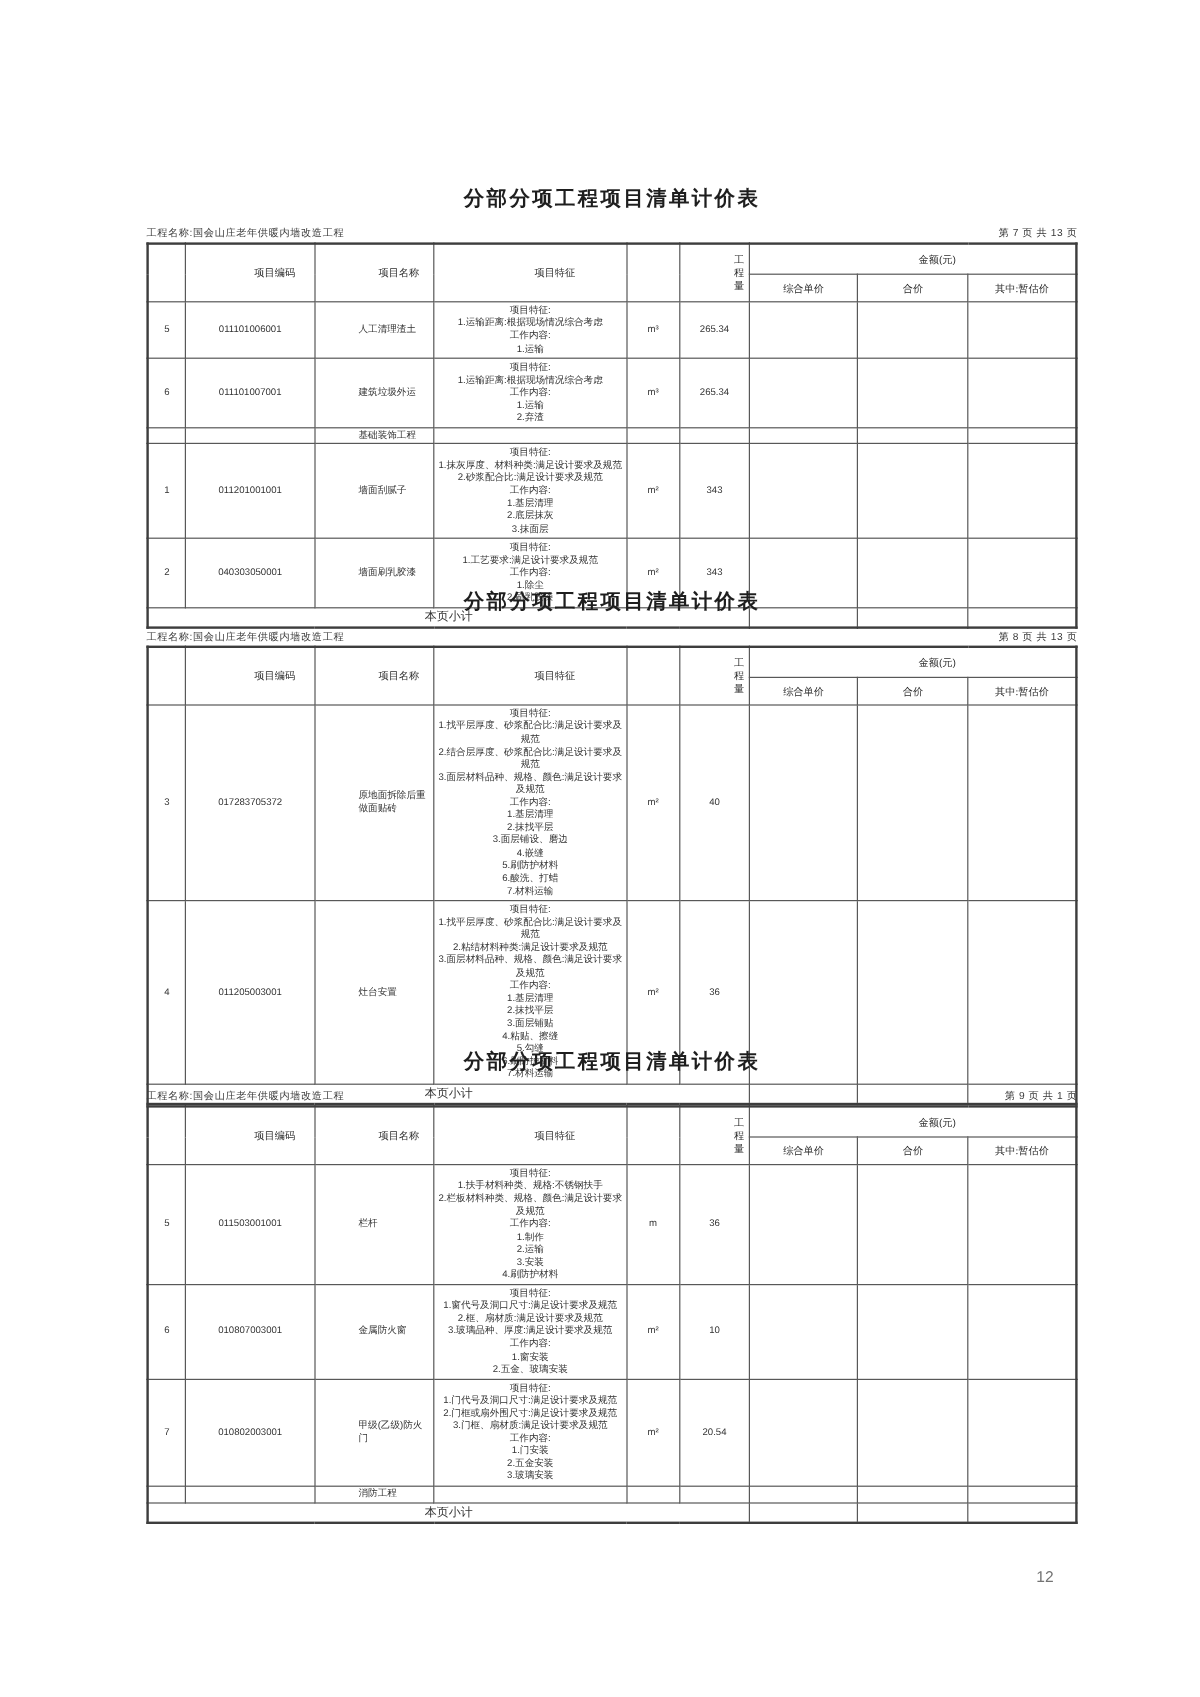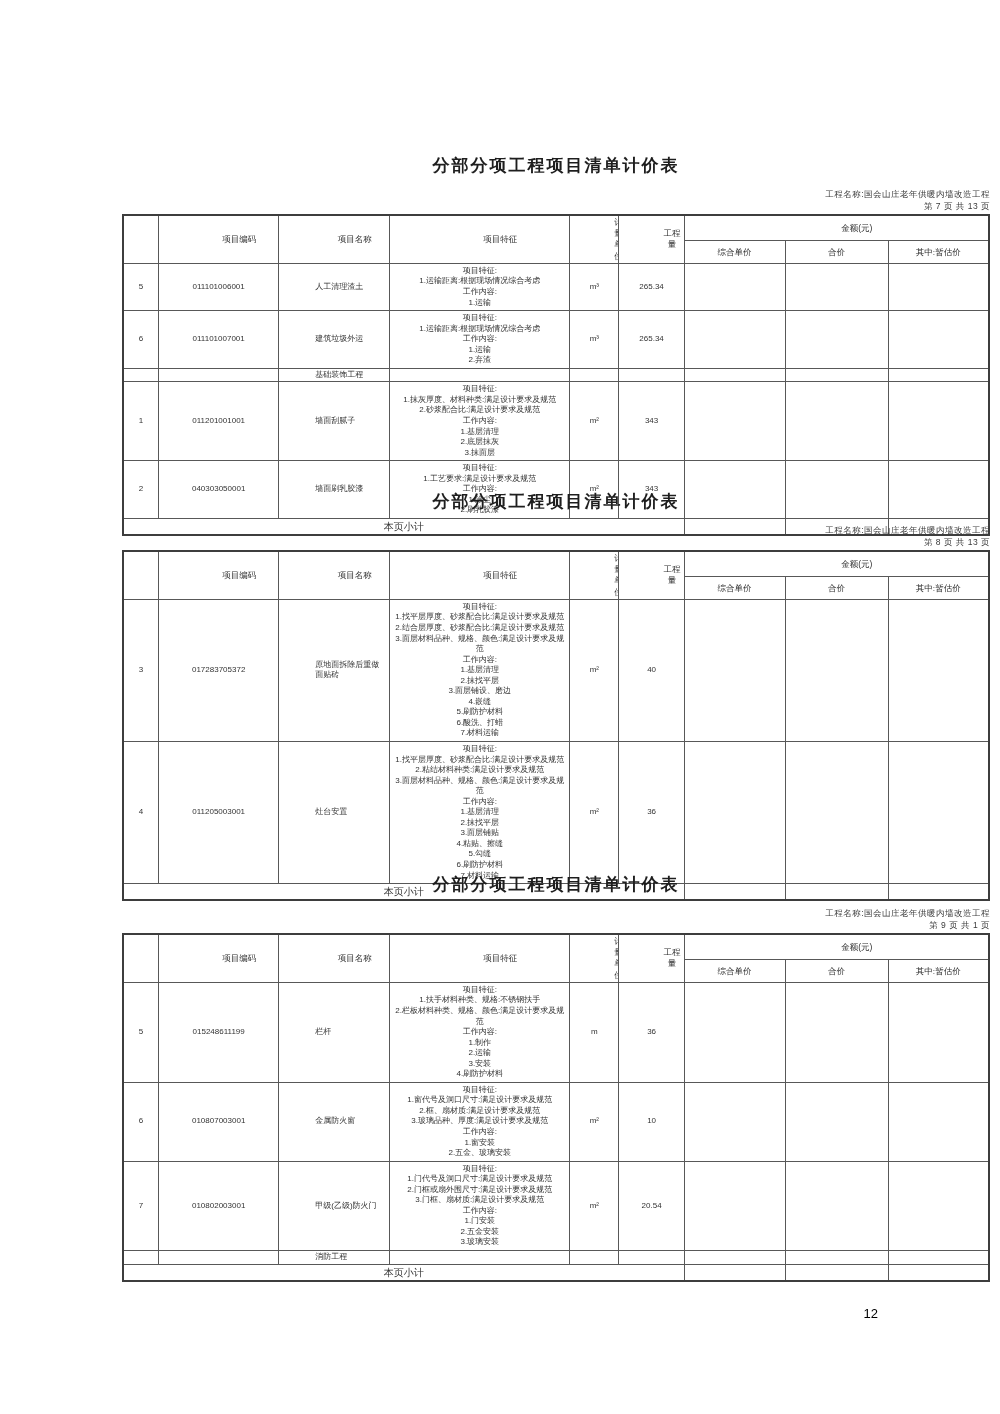--- a/index.html
+++ b/index.html
@@ -4,35 +4,35 @@
 <style>
   html,body{margin:0;padding:0;}
   body{
     width:1000px;height:1414px;
     background:#ffffff;
     position:relative;
     font-family:"Liberation Sans","DejaVu Sans",sans-serif;
     color:#333;
     overflow:hidden;
   }
-  .block{position:absolute;left:122px;width:868px;}
+  .block{position:absolute;left:122px;width:776px;}
   .block1{top:154px}
   .block2{top:490px}
   .block3{top:873px}
   .tbl-title{
     margin:0 0 12px 0;
     text-align:center;
     font-size:17px;
     font-weight:bold;
     letter-spacing:2px;
     color:#1e1e1e;
   }
   .meta{
     display:flex;justify-content:space-between;align-items:flex-end;
-    font-size:8.5px;color:#3a3a3a;margin:0 0 1px 0;letter-spacing:.5px;flex-direction:column;
+    font-size:8.5px;color:#3a3a3a;margin:0 0 1px 0;letter-spacing:.5px;
   }
   table{
     width:100%;
     border-collapse:collapse;
     table-layout:fixed;
     border:2px solid #3d3d3d;
   }
   th,td{
     border:1px solid #585858;
     font-size:8px;
@@ -52,21 +52,21 @@
     text-align:center;
     white-space:pre-line;
     padding:2px 3px;
   }
   td.subtotal{height:13px;font-size:10px;}
   .page-num{
     position:absolute;
     top:1306px;
     right:122px;
     font-size:13px;
-    color:#000000;
+    color:#737373;
   }
 </style>
 </head>
 <body>
 
 <main>
     <section class="block block1">
       <h2 class="tbl-title">分部分项工程项目清单计价表</h2>
       <div class="meta">
         <span>工程名称:国会山庄老年供暖内墙改造工程</span>
@@ -300,21 +300,21 @@
           </tr>
           <tr>
             <th>综合单价</th>
             <th>合价</th>
             <th>其中:暂估价</th>
           </tr>
         </thead>
         <tbody>
           <tr>
             <td>5</td>
-            <td>015248611199</td>
+            <td>011503001001</td>
             <td class="l">栏杆</td>
             <td class="features">项目特征:
 1.扶手材料种类、规格:不锈钢扶手
 2.栏板材料种类、规格、颜色:满足设计要求及规范
 工作内容:
 1.制作
 2.运输
 3.安装
 4.刷防护材料</td>
             <td>m</td>

